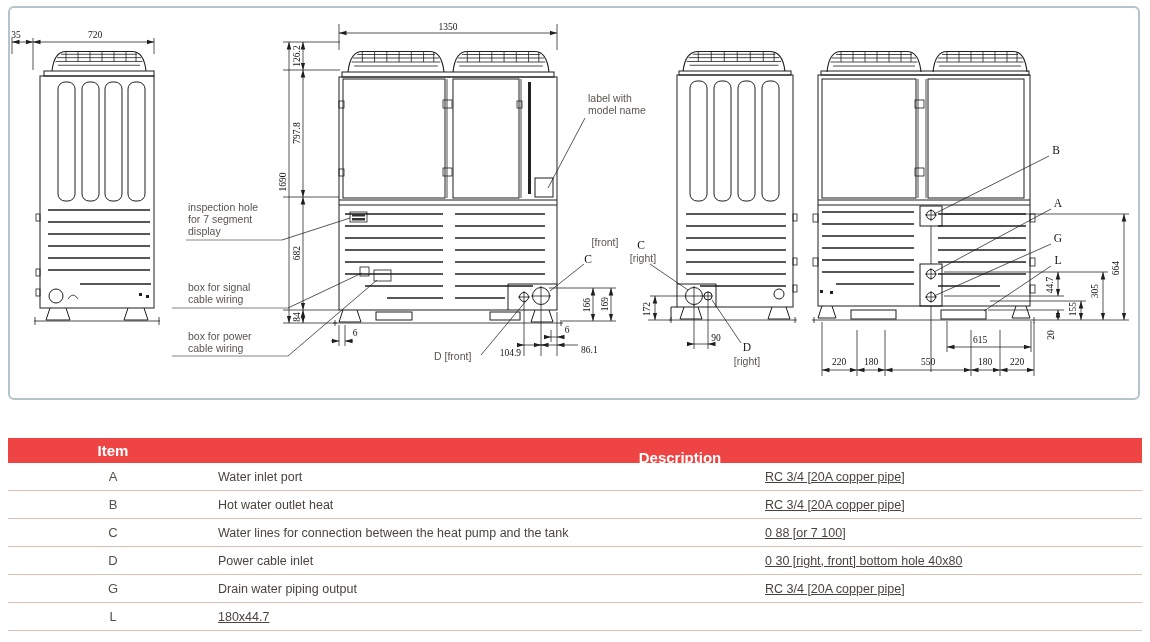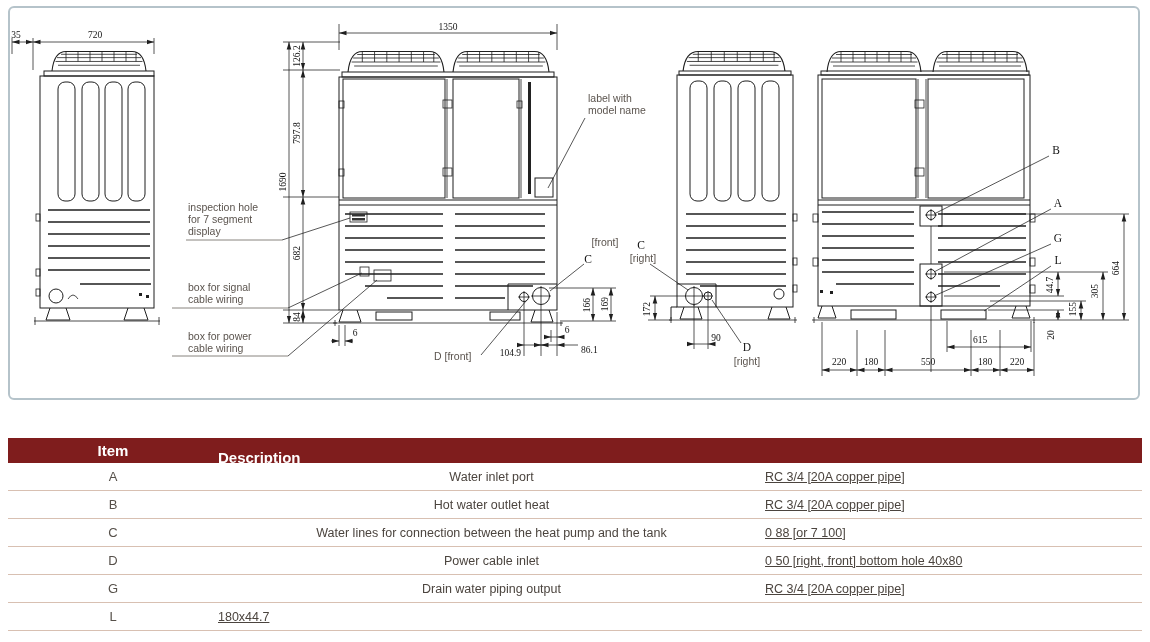--- a/index.html
+++ b/index.html
@@ -12,28 +12,28 @@
   .ln{stroke:#1f1f1f;stroke-width:1;fill:none;}
   .tn{stroke:#1f1f1f;stroke-width:.8;fill:none;}
   .th{stroke:#1f1f1f;stroke-width:1.7;fill:none;}
   .dim{stroke:#1f1f1f;stroke-width:.75;fill:none;}
   .cd{stroke:#6b645e;stroke-width:.8;fill:none;}
   .ds{font:9.5px "Liberation Serif",serif;fill:#141414;}
   .lt{font:11.5px "Liberation Serif",serif;fill:#141414;}
   .co{font:10.5px "Liberation Sans",sans-serif;fill:#5b544e;}
   
   .tbl{position:absolute;left:8px;top:438px;width:1134px;}
-  .thead{height:25px;background:#7f1d1d;display:flex;align-items:center;
+  .thead{height:25px;background:#ef4444;display:flex;align-items:center;
          color:#fff;font-weight:bold;font-size:15px;}
   .th-item{width:210px;text-align:center;}
-  .th-desc{flex:1;text-align:left;margin-top:13px;}
+  .th-desc{flex:1;text-align:center;margin-top:13px;}
   .trow{height:27px;display:flex;align-items:center;border-bottom:1px solid #D8C0B2;
         font-size:12.5px;color:#4B443E;background:#fff;}
   .c1{width:210px;text-align:center;color:#56504A;font-size:13px;}
-  .c2{flex:1;text-align:center;}
+  .c2{flex:1;}
   .c3{width:377px;text-decoration:underline;}
 </style>
 </head>
 <body>
 
 <div class="frame"></div>
 
 <svg class="drawing" width="1150" height="432" viewBox="0 0 1150 432">
   <defs>
     <marker id="ae" markerWidth="9" markerHeight="6" refX="7.5" refY="3" orient="auto" markerUnits="userSpaceOnUse">
@@ -323,21 +323,21 @@
     <div class="c3">RC 3/4 [20A copper pipe]</div>
   </div>
   <div class="trow">
     <div class="c1">C</div>
     <div class="c2">Water lines for connection between the heat pump and the tank</div>
     <div class="c3">0 88 [or 7 100]</div>
   </div>
   <div class="trow">
     <div class="c1">D</div>
     <div class="c2">Power cable inlet</div>
-    <div class="c3">0 50 [right, front] bottom hole 40x80</div>
+    <div class="c3">0 30 [right, front] bottom hole 40x80</div>
   </div>
   <div class="trow">
     <div class="c1">G</div>
     <div class="c2">Drain water piping output</div>
     <div class="c3">RC 3/4 [20A copper pipe]</div>
   </div>
   <div class="trow">
     <div class="c1">L</div>
     <div class="c3">180x44.7</div>
   </div>

